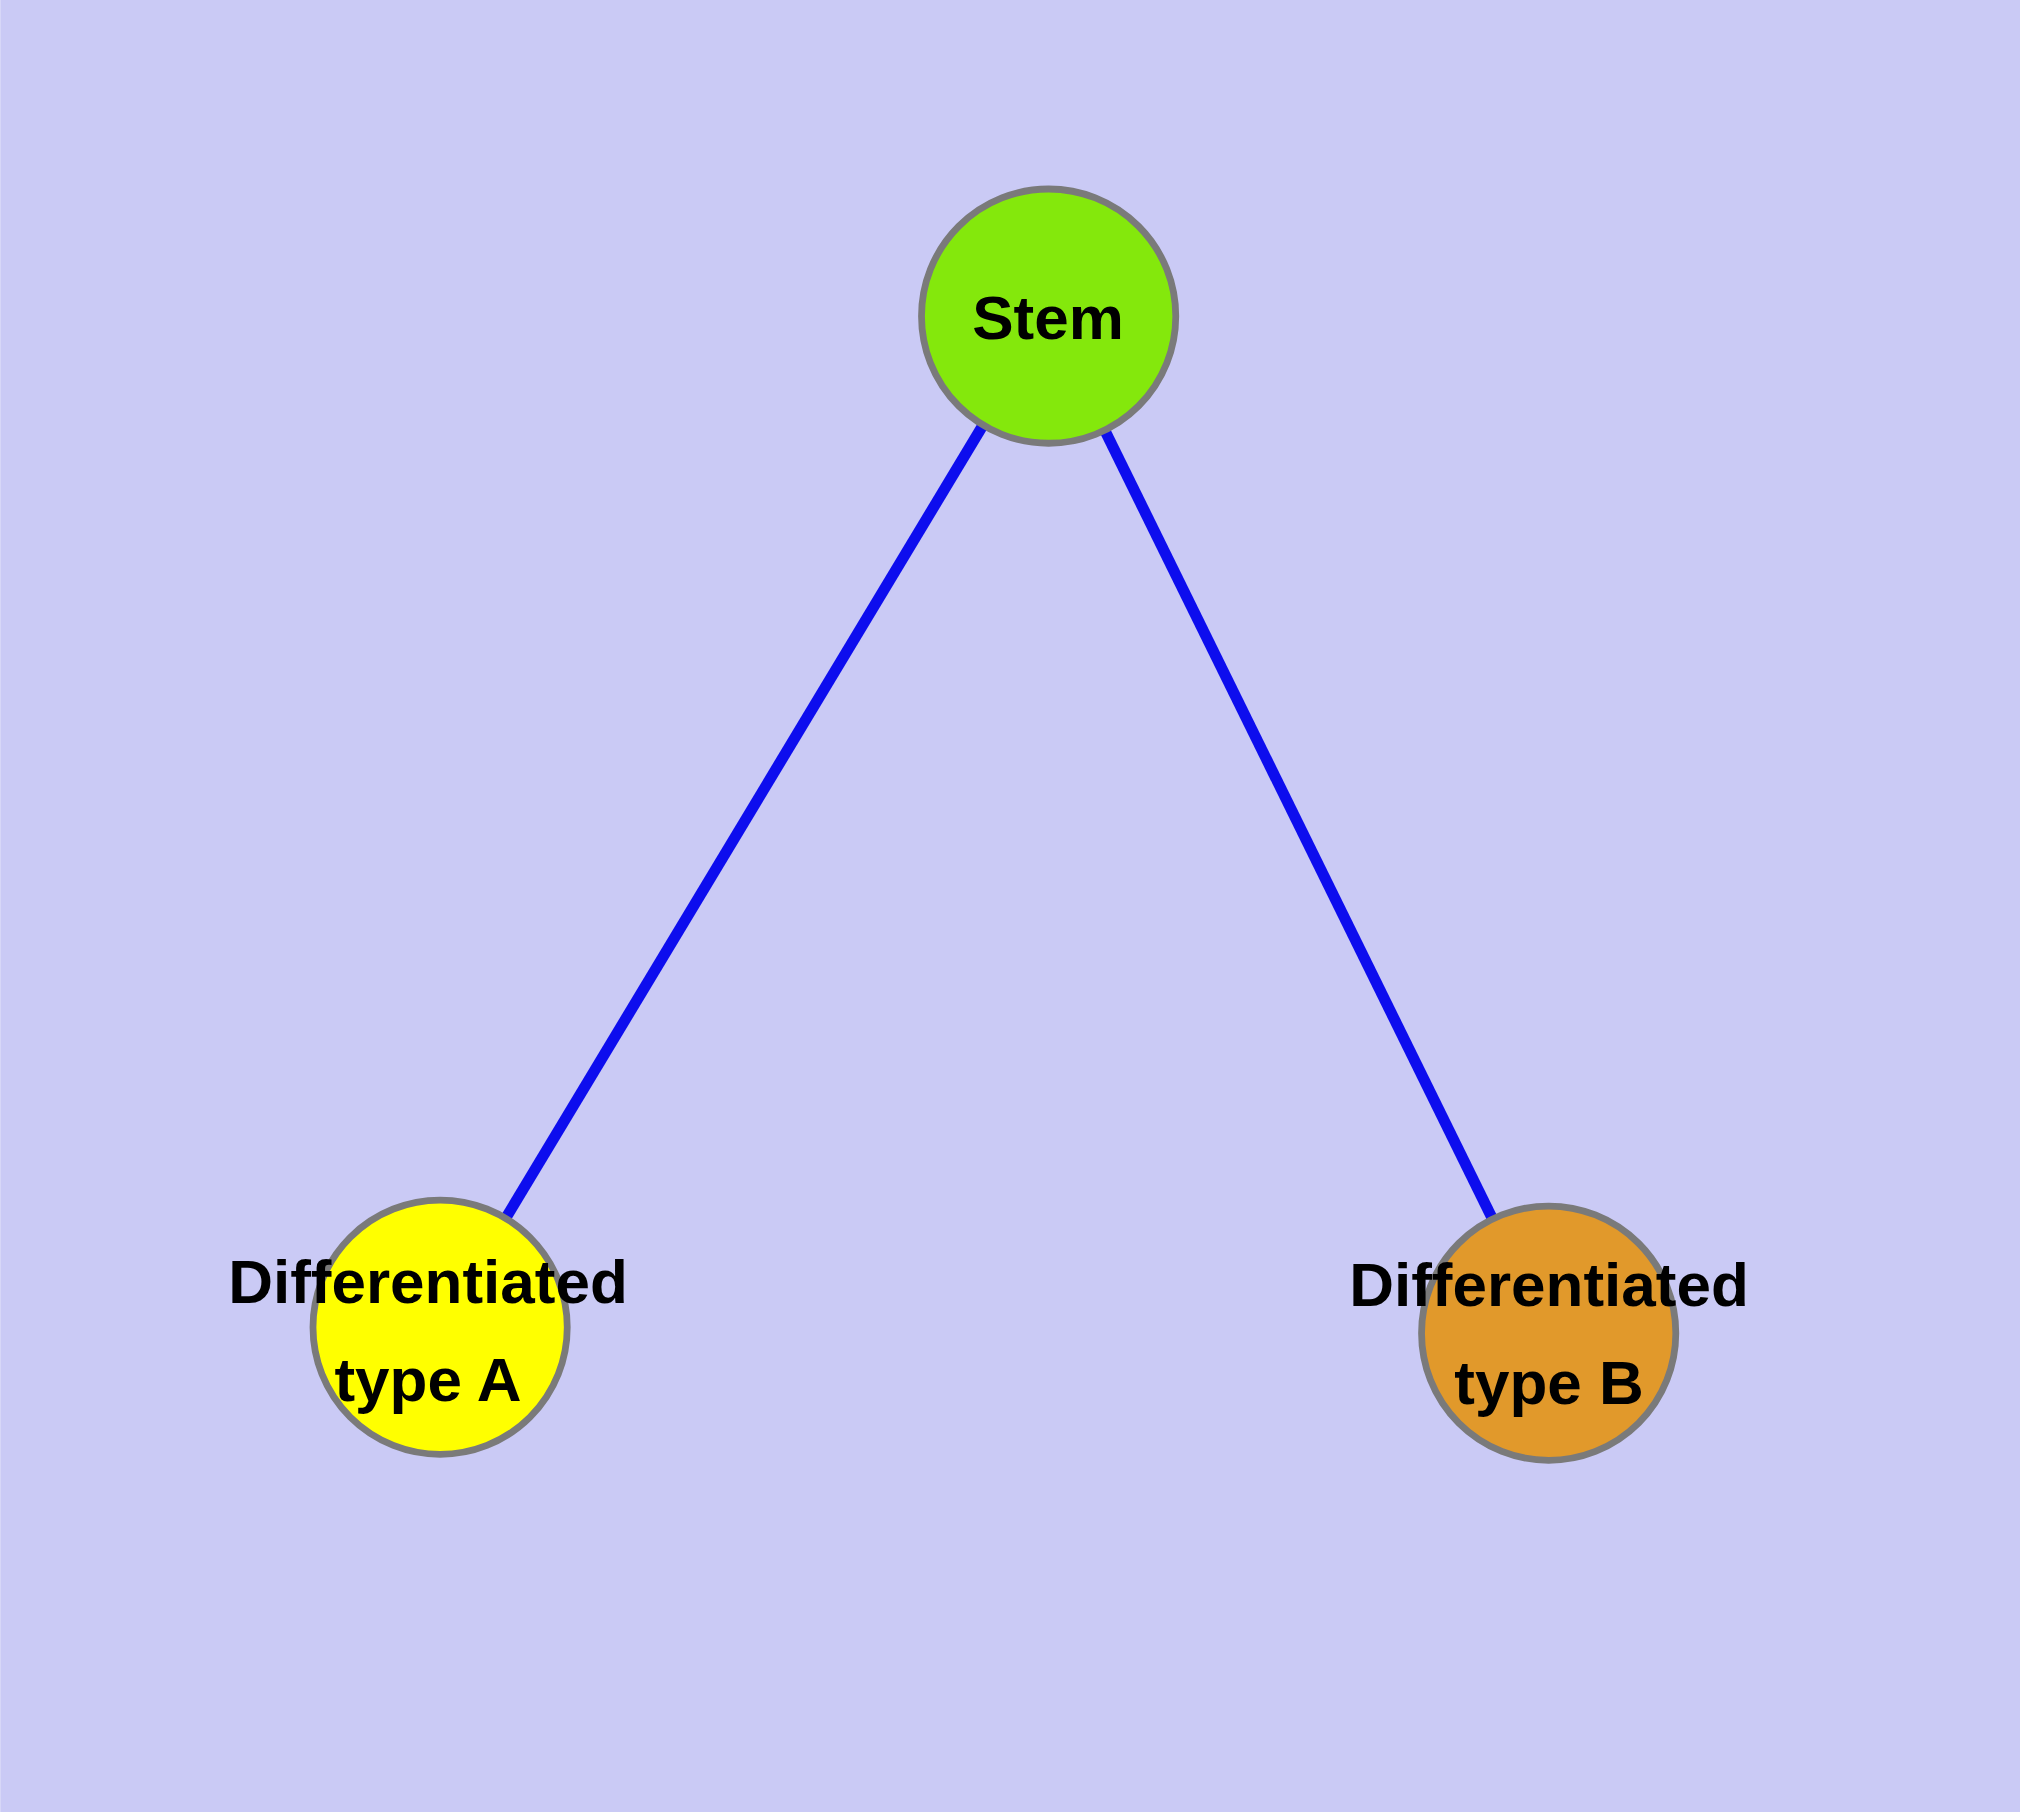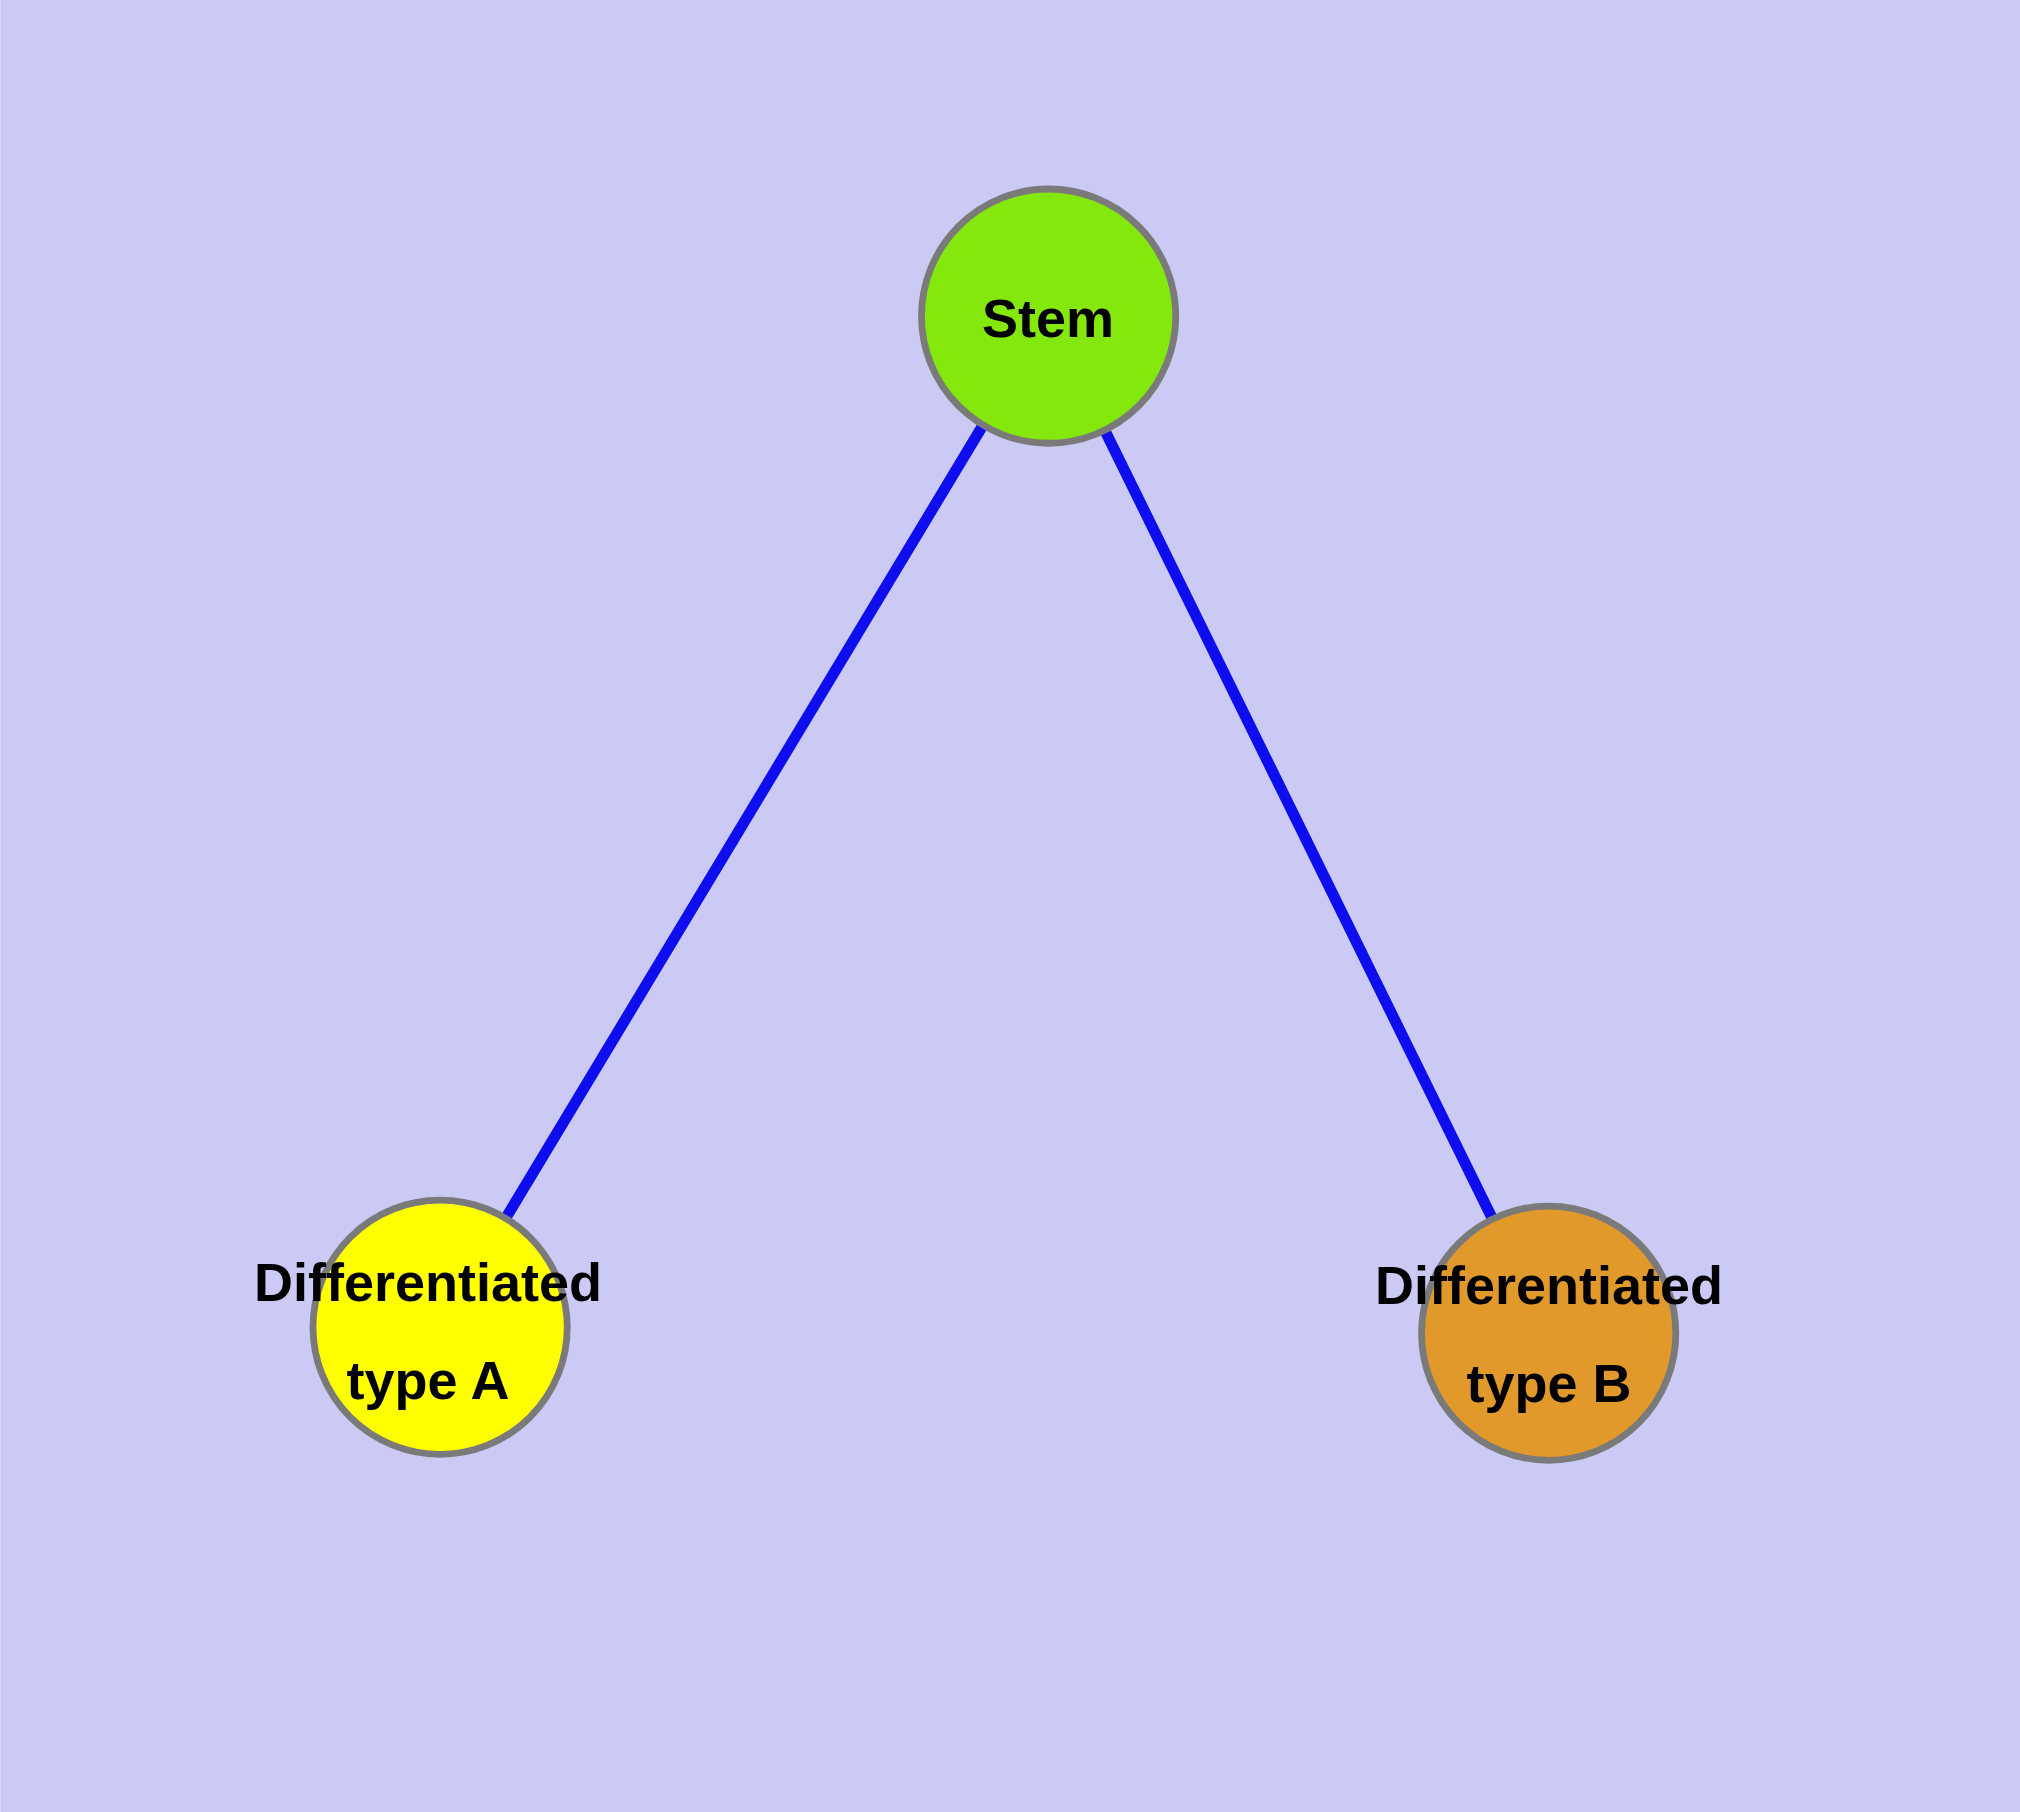--- a/index.html
+++ b/index.html
@@ -25,21 +25,21 @@
     stroke-linecap: butt;
   }
   .node {
     stroke-width: 8px;
   }
   .node-label {
     position: absolute;
     transform: translate(-50%, -50%);
     font-family: "Liberation Sans", sans-serif;
     font-weight: bold;
-    font-size: 54px;
+    font-size: 62px;
     line-height: 98px;
     color: #000000;
     text-align: center;
     white-space: pre-line;
     pointer-events: none;
   }
 </style>
 </head>
 <body>
 

